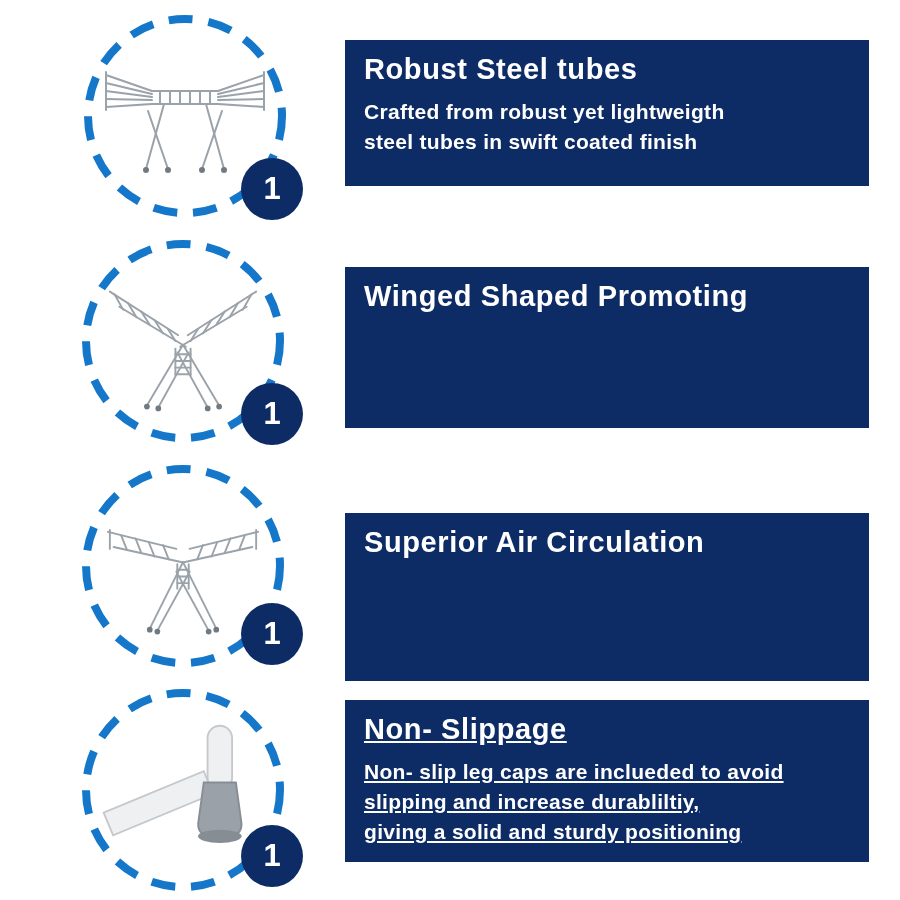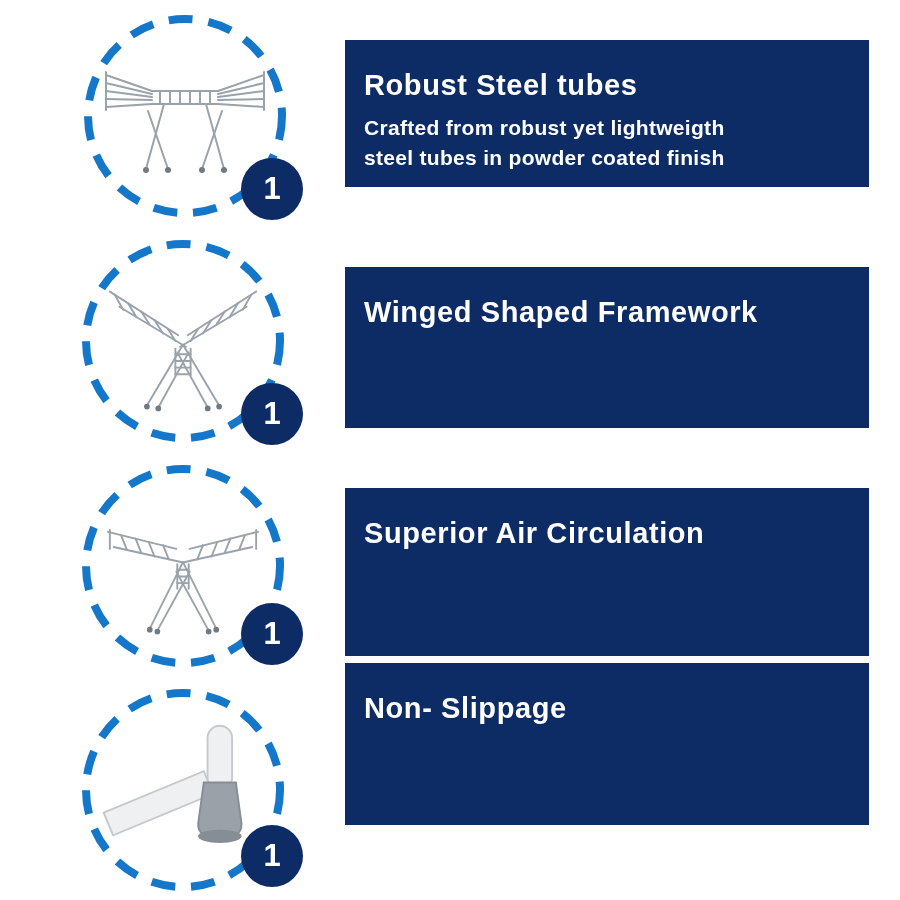--- a/index.html
+++ b/index.html
@@ -25,21 +25,21 @@
     display: flex; align-items: center; justify-content: center;
     font-size: 31px; font-weight: 700;
     z-index: 3;
   }
 
   .info-box {
     position: absolute; left: 345px; width: 524px;
     background: var(--navy, #0d2c66);
     color: #ffffff;
     box-sizing: border-box;
-    padding: 27px 20px 14px 19px;
+    padding: 11px 20px 14px 19px;
   }
   .info-title {
     font-size: 29px; font-weight: 700;
     letter-spacing: 0.6px;
     margin: 2px 0 11px 0;
   }
   .info-desc {
     font-size: 21px; font-weight: 700;
     line-height: 30px;
     letter-spacing: 0.3px;
@@ -52,22 +52,22 @@
   #circle-3 { left: 77px;  top: 460px; }
   #circle-4 { left: 77px;  top: 684px; }
 
   #badge-1 { left: 241px; top: 158px; }
   #badge-2 { left: 241px; top: 383px; }
   #badge-3 { left: 241px; top: 603px; }
   #badge-4 { left: 241px; top: 825px; }
 
   #box-1 { top: 40px;  min-height: 146px; }
   #box-2 { top: 267px; min-height: 161px; }
-  #box-3 { top: 488px; min-height: 168px; }
-  #box-4 { top: 663px; min-height: 162px; }
+  #box-3 { top: 513px; min-height: 168px; }
+  #box-4 { top: 700px; min-height: 162px; text-decoration: underline; }
 </style>
 </head>
 <body>
 
 <div class="stage">
 
   <div class="circle-wrap" id="circle-1">
     <svg class="dash-svg" viewBox="0 0 212 212">
       <circle cx="106" cy="106" r="97" fill="none" stroke="#1577c9" stroke-width="8" stroke-dasharray="24 16"></circle>
     </svg>
@@ -107,21 +107,21 @@
         </g>
       </svg>
     </div>
   </div>
   <div class="badge" id="badge-1">
     <span>1</span>
   </div>
   <div class="info-box" id="box-1">
     <div class="info-title">Robust Steel tubes</div>
     <div class="info-desc">Crafted from robust yet lightweigth
-steel tubes in powder coated finish</div>
+steel tubes in swift coated finish</div>
   </div>
 
   <div class="circle-wrap" id="circle-2">
     <svg class="dash-svg" viewBox="0 0 212 212">
       <circle cx="106" cy="106" r="97" fill="none" stroke="#1577c9" stroke-width="8" stroke-dasharray="24 16"></circle>
     </svg>
     <div class="illus">
       <svg viewBox="0 0 170 160">
         <g stroke="#9aa2aa" stroke-width="2" fill="none" stroke-linecap="round">
           <line x1="80" y1="74" x2="8" y2="28"></line>
@@ -155,21 +155,21 @@
           <circle cx="111" cy="151" r="3"></circle>
             <circle cx="59" cy="151" r="3"></circle>
         </g>
       </svg>
     </div>
   </div>
   <div class="badge" id="badge-2">
     <span>1</span>
   </div>
   <div class="info-box" id="box-2">
-    <div class="info-title">Winged Shaped Framework</div>
+    <div class="info-title">Winged Shaped Promoting</div>
   </div>
 
   <div class="circle-wrap" id="circle-3">
     <svg class="dash-svg" viewBox="0 0 212 212">
       <circle cx="106" cy="106" r="97" fill="none" stroke="#1577c9" stroke-width="8" stroke-dasharray="24 16"></circle>
     </svg>
     <div class="illus">
       <svg viewBox="0 0 170 160">
         <g stroke="#9aa2aa" stroke-width="2" fill="none" stroke-linecap="round">
           <line x1="78" y1="62" x2="6" y2="44"></line>
@@ -223,15 +223,18 @@
         <path d="M112,72 L146,72 L152,116 Q152,131 129,131 Q106,131 106,116 Z" fill="#9aa1a8" stroke="#868d94" stroke-width="2"></path>
         <ellipse cx="129" cy="129" rx="23" ry="7" fill="#868d94"></ellipse>
       </svg>
     </div>
   </div>
   <div class="badge" id="badge-4">
     <span>1</span>
   </div>
   <div class="info-box" id="box-4">
     <div class="info-title">Non- Slippage</div>
+    <div class="info-desc">Non- slip leg caps are inclueded to avoid
+slipping and increase durabliltiy,
+giving a solid and sturdy positioning</div>
   </div>
 
 </div>
 
 </body></html>

